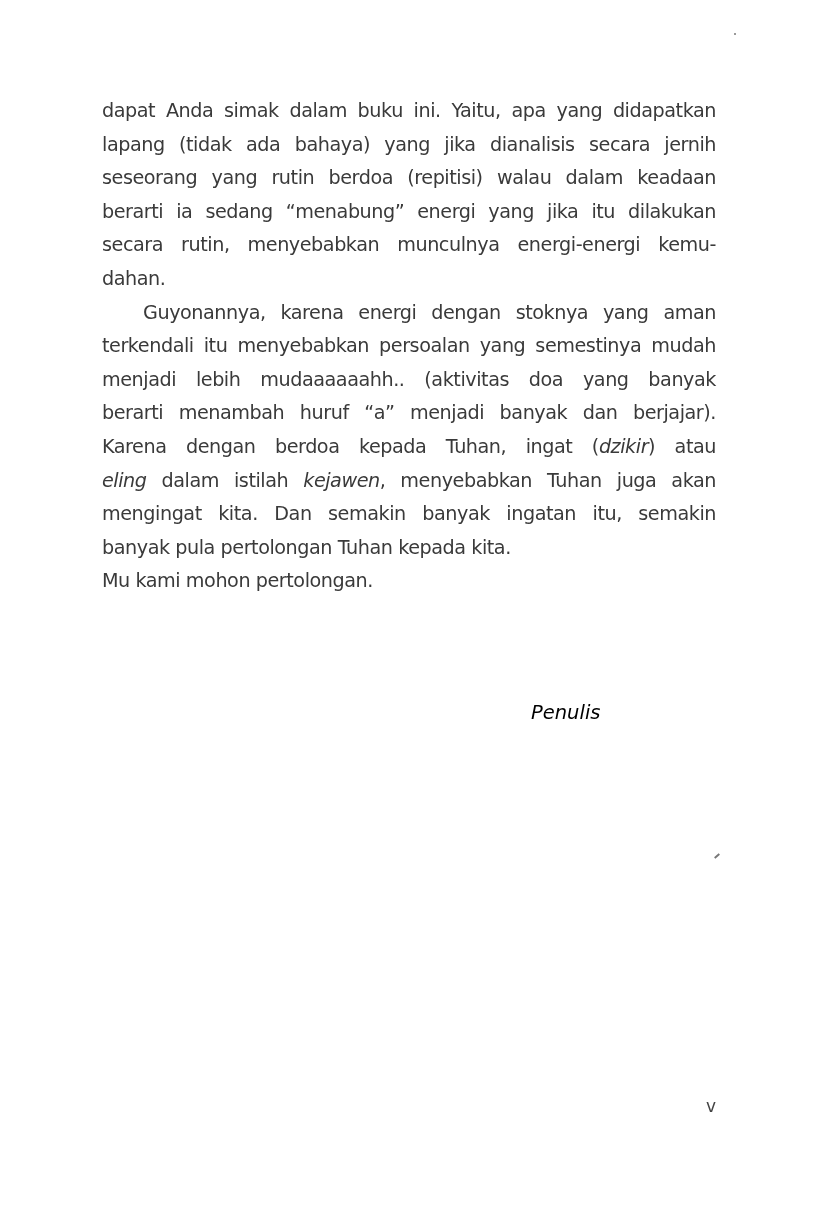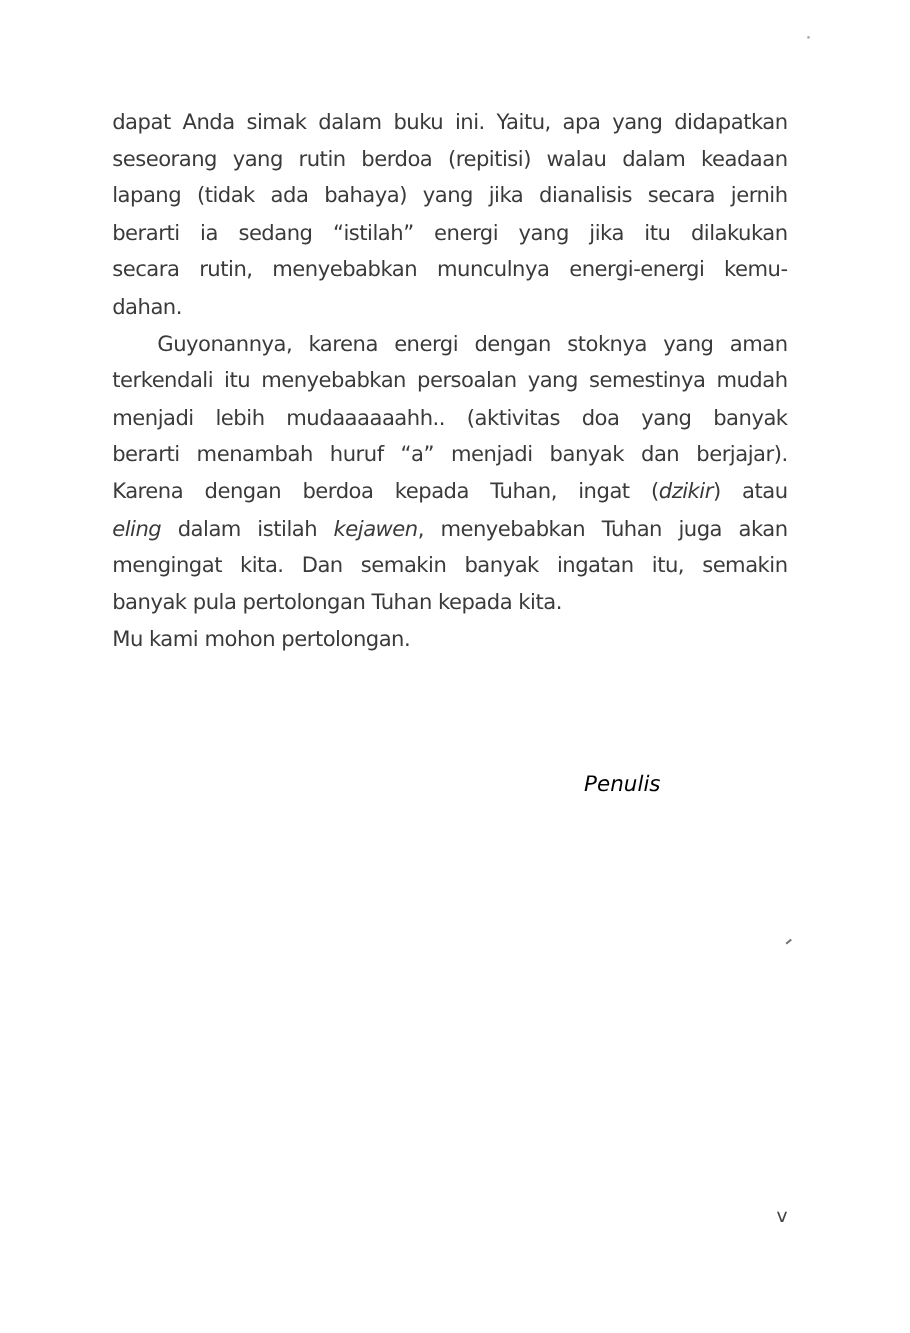--- a/index.html
+++ b/index.html
@@ -41,23 +41,23 @@
     }
   </style>
 </head>
 <body>
 
 <div class="page-mark"></div>
 
 <div class="text-body">
   <p class="para">
     <span class="line">dapat Anda simak dalam buku ini. Yaitu, apa yang didapatkan</span>
+    <span class="line">lapang (tidak ada bahaya) yang jika dianalisis secara jernih</span>
     <span class="line">seseorang yang rutin berdoa (repitisi) walau dalam keadaan</span>
-    <span class="line">lapang (tidak ada bahaya) yang jika dianalisis secara jernih</span>
-    <span class="line">berarti ia sedang “istilah” energi yang jika itu dilakukan</span>
+    <span class="line">berarti ia sedang “menabung” energi yang jika itu dilakukan</span>
     <span class="line">secara rutin, menyebabkan munculnya energi-energi kemu-</span>
     <span class="line last">dahan.</span>
   </p>
   <p class="para">
     <span class="line" style="padding-left:41px">Guyonannya, karena energi dengan stoknya yang aman</span>
     <span class="line">terkendali itu menyebabkan persoalan yang semestinya mudah</span>
     <span class="line">menjadi lebih mudaaaaaahh.. (aktivitas doa yang banyak</span>
     <span class="line">berarti menambah huruf “a” menjadi banyak dan berjajar).</span>
     <span class="line"><span>Karena dengan berdoa kepada Tuhan, ingat (</span><em>dzikir</em><span>) atau</span></span>
     <span class="line"><em>eling</em><span> dalam istilah </span><em>kejawen</em><span>, menyebabkan Tuhan juga akan</span></span>

